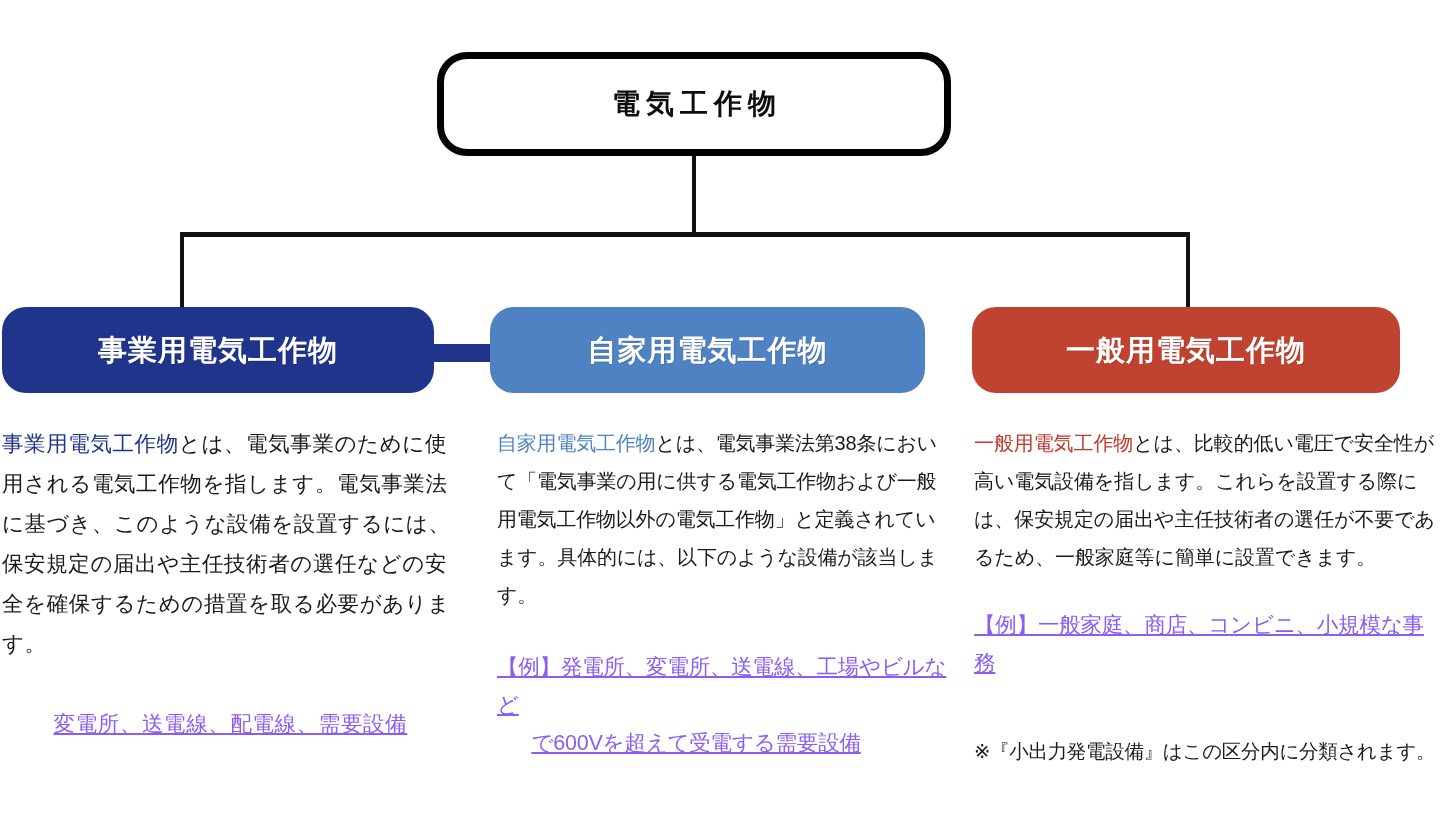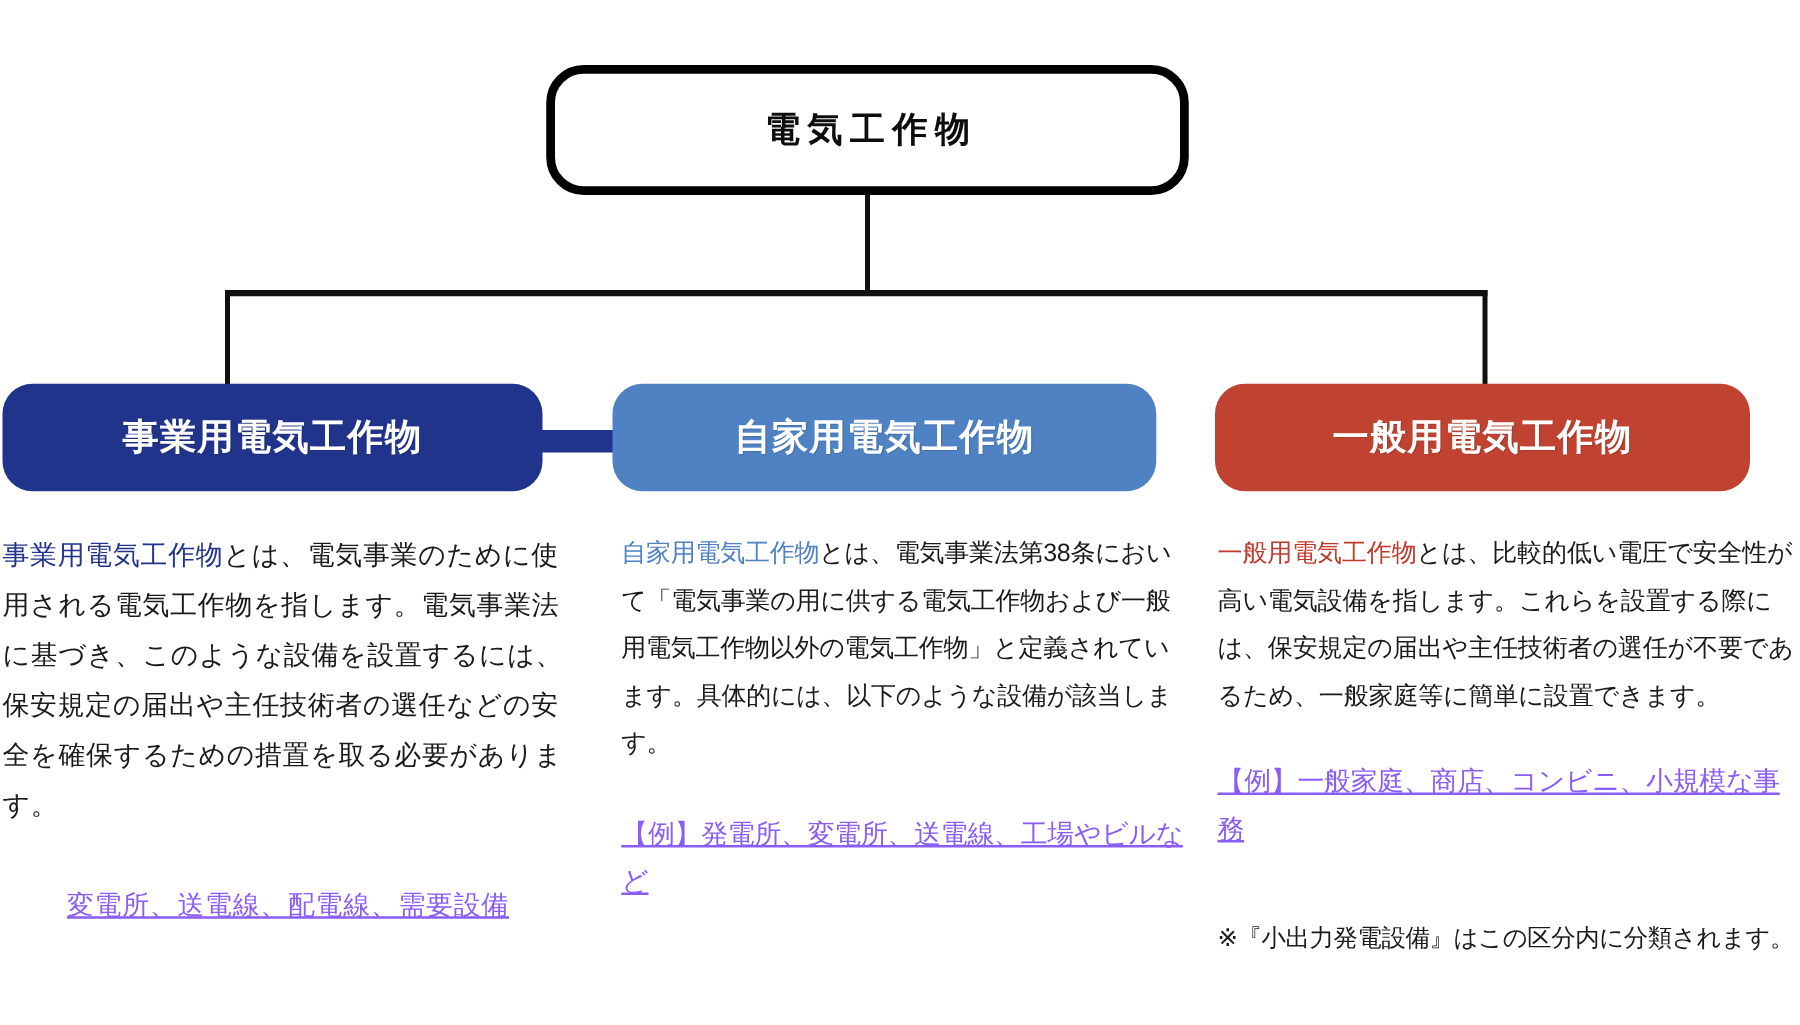--- a/index.html
+++ b/index.html
@@ -156,20 +156,20 @@
   <span class="cat-label">一般用電気工作物</span>
 </div>
 
 <div class="column" id="column-0">
   <p class="body-para"><span class="term" id="term-0">事業用電気工作物</span><span>とは、電気事業のために使用される電気工作物を指します。電気事業法に基づき、このような設備を設置するには、保安規定の届出や主任技術者の選任などの安全を確保するための措置を取る必要があります。</span></p>
   <p class="example" id="example-0"><span class="ex-line2">変電所、送電線、配電線、需要設備</span></p>
 </div>
 
 <div class="column" id="column-1">
   <p class="body-para"><span class="term" id="term-1">自家用電気工作物</span><span>とは、電気事業法第38条において「電気事業の用に供する電気工作物および一般用電気工作物以外の電気工作物」と定義されています。具体的には、以下のような設備が該当します。</span></p>
-  <p class="example" id="example-1"><span>【例】発電所、変電所、送電線、工場やビルなど</span></p>
+  <p class="example" id="example-1"><span>【例】発電所、変電所、送電線、工場やビルなど</span><span class="ex-line2">で600Vを超えて受電する需要設備</span></p>
 </div>
 
 <div class="column" id="column-2">
   <p class="body-para"><span class="term" id="term-2">一般用電気工作物</span><span>とは、比較的低い電圧で安全性が高い電気設備を指します。これらを設置する際には、保安規定の届出や主任技術者の選任が不要であるため、一般家庭等に簡単に設置できます。</span></p>
   <p class="example" id="example-2"><span>【例】一般家庭、商店、コンビニ、小規模な事務</span></p>
   <p class="footnote">※『小出力発電設備』はこの区分内に分類されます。</p>
 </div>
 
 </body></html>

